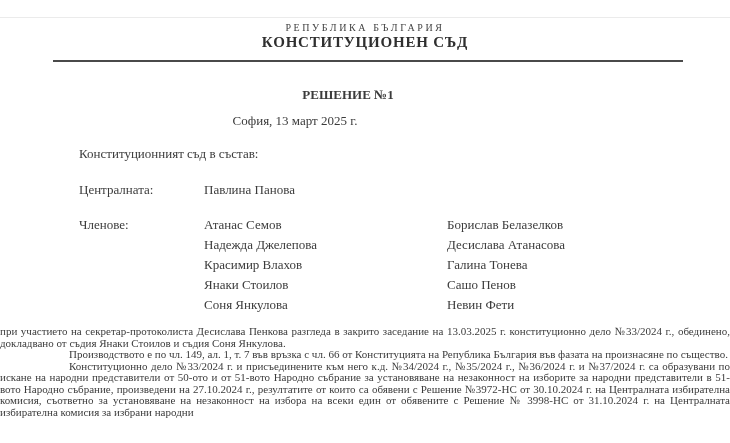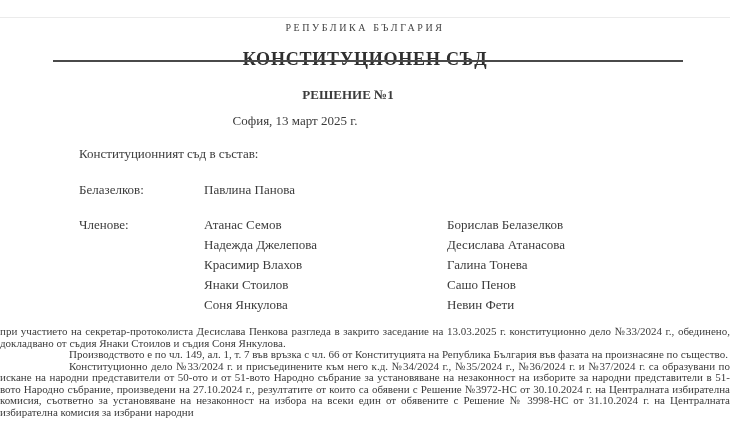--- a/index.html
+++ b/index.html
@@ -5,21 +5,21 @@
   html,body{margin:0;padding:0;background:#ffffff;}
   .page{
     position:relative;width:730px;height:443px;overflow:hidden;
     background:#ffffff;color:#3b3b3b;
     font-family:"Liberation Serif","DejaVu Serif",serif;
     border-radius:8px;
   }
   .top-divider{position:absolute;top:17px;left:0;width:730px;height:1px;background:#ebebeb;}
   .letterhead{position:absolute;top:22px;left:0;width:730px;text-align:center;}
   .letterhead .country{font-size:10px;letter-spacing:2.6px;color:#424242;}
-  .letterhead .institution{font-size:18px;font-weight:bold;letter-spacing:0.8px;margin-top:16px;color:#2f2f2f;}
+  .letterhead .institution{font-size:15px;font-weight:bold;letter-spacing:0.8px;margin-top:1px;color:#2f2f2f;}
   .rule{position:absolute;top:60px;left:53px;width:630px;height:2px;background:#4a4a4a;}
   .doc-title{position:absolute;top:87px;left:0;width:696px;text-align:center;font-size:13px;font-weight:bold;}
   .dateline{position:absolute;top:113px;left:0;width:590px;text-align:center;font-size:13px;}
   .composition{position:absolute;top:146px;left:79px;font-size:13px;}
   .comp-row{display:flex;align-items:flex-start;}
   .comp-label{width:125px;flex:0 0 125px;}
   .row-president{margin-top:20px;}
   .row-members{margin-top:17px;}
   .row-members .comp-label,.member{line-height:20px;}
   .comp-col1{width:243px;flex:0 0 243px;}
@@ -44,21 +44,21 @@
   <div class="rule"></div>
 
   <div class="doc-title">РЕШЕНИЕ №1</div>
 
   <div class="dateline">София, 13 март 2025 г.</div>
 
   <section class="composition">
     <div class="comp-intro">Конституционният съд в състав:</div>
 
     <div class="comp-row row-president">
-      <div class="comp-label">Белазелков:</div>
+      <div class="comp-label">Централната:</div>
       <div class="comp-name">Павлина Панова</div>
     </div>
 
     <div class="comp-row row-members">
       <div class="comp-label">Членове:</div>
       <div class="comp-col1">
         <div class="member">Атанас Семов</div>
         <div class="member">Надежда Джелепова</div>
         <div class="member">Красимир Влахов</div>
         <div class="member">Янаки Стоилов</div>

